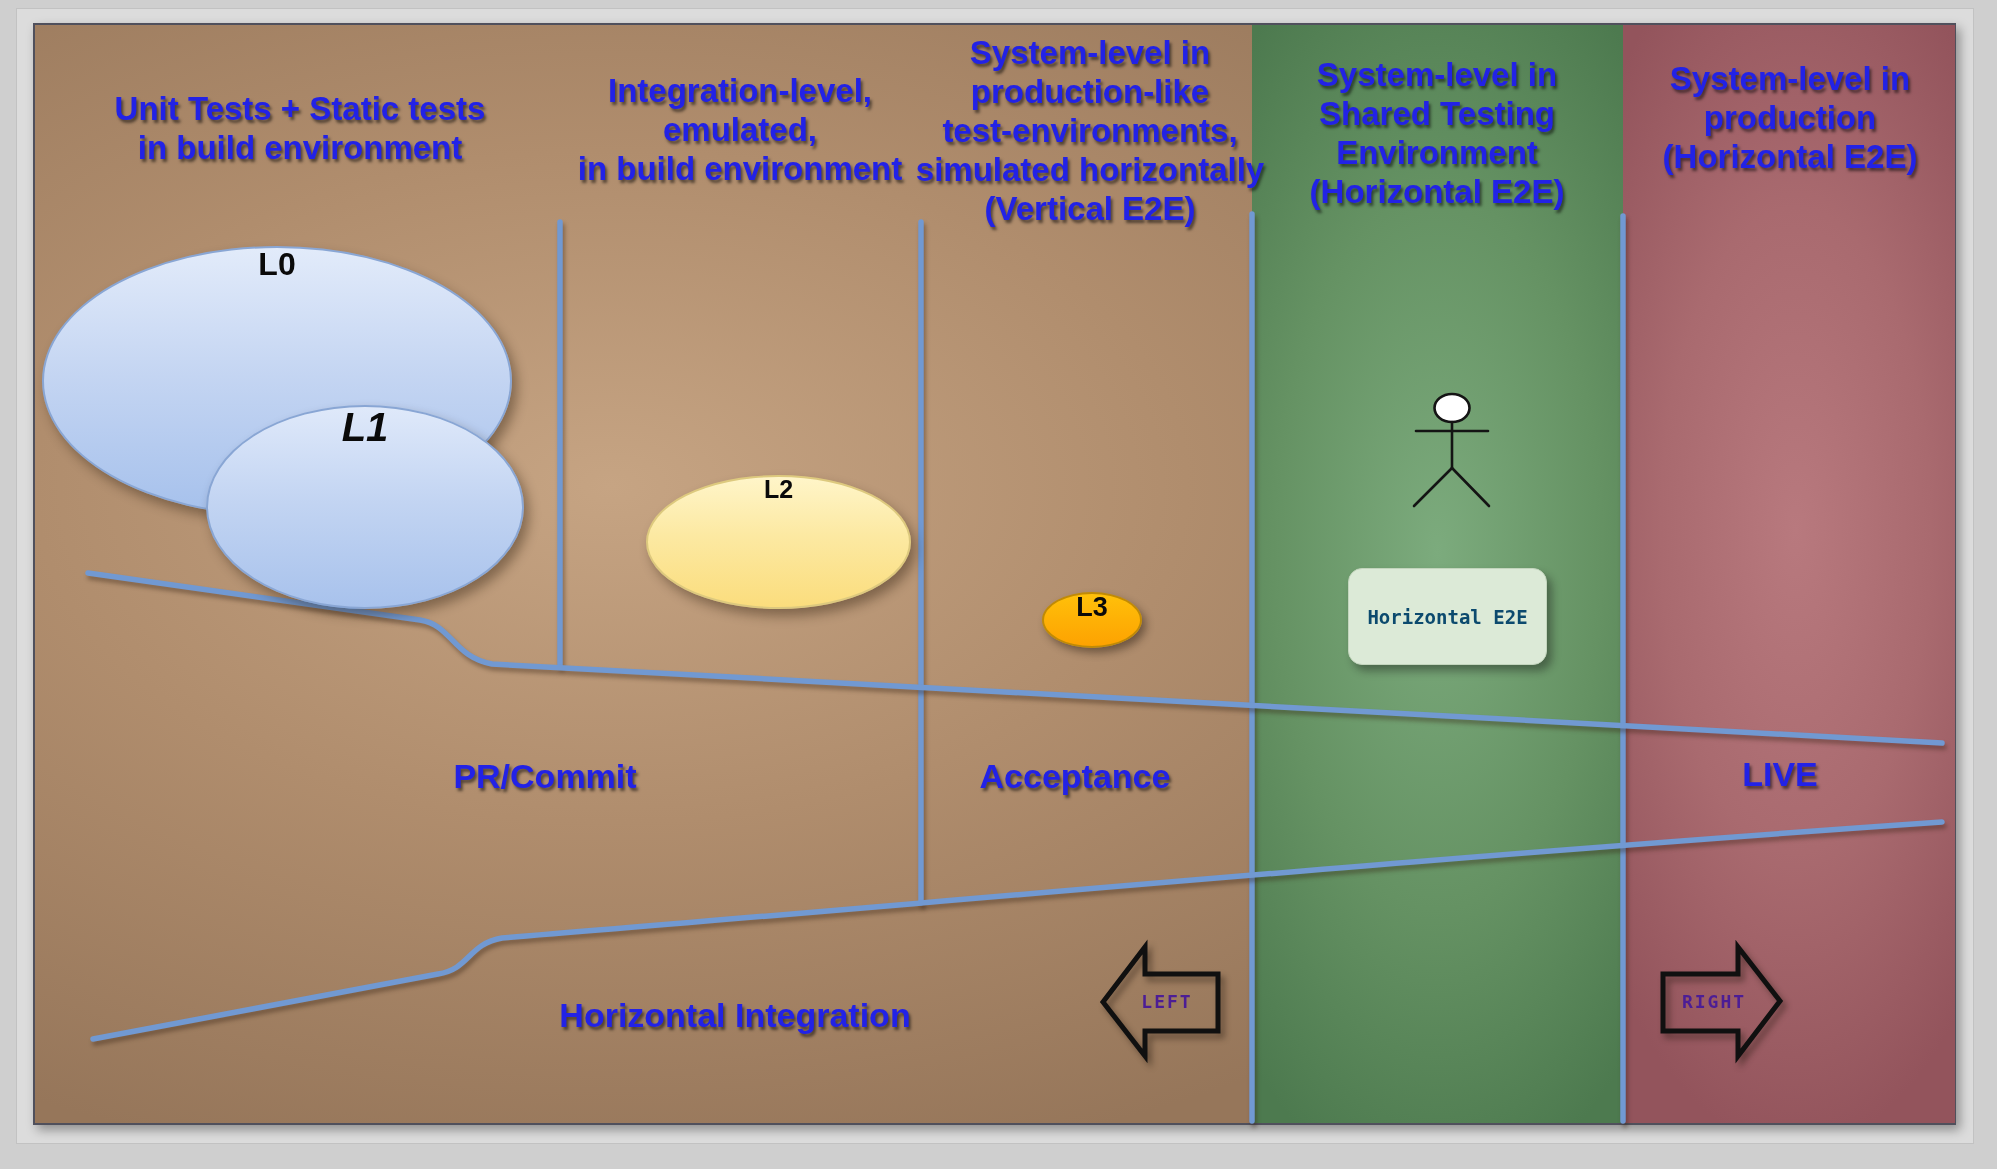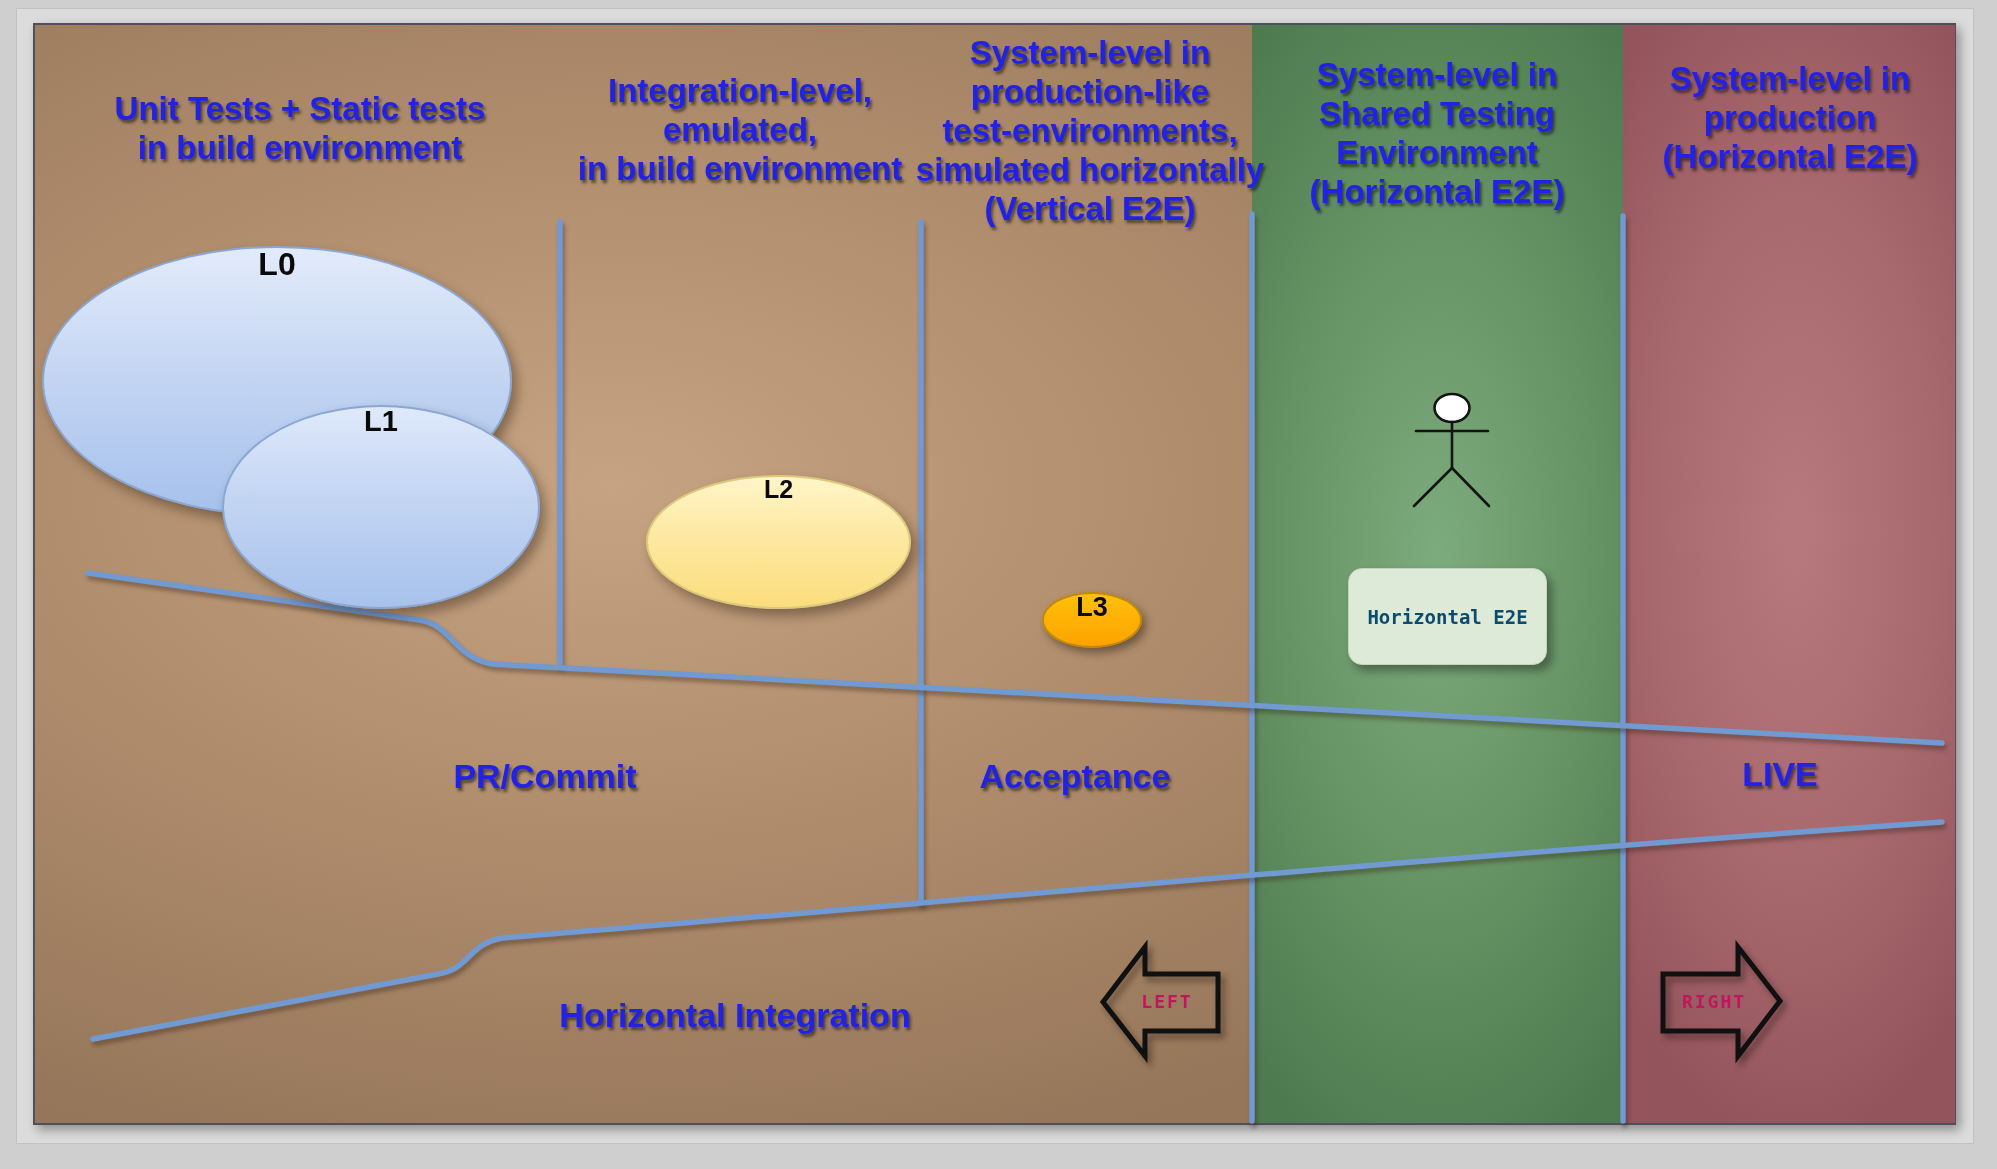--- a/index.html
+++ b/index.html
@@ -46,42 +46,42 @@
     text-align:center;text-shadow:2px 3px 3px rgba(10,10,10,0.55);
   }
   .lv{
     position:absolute;border-radius:50%;display:flex;align-items:flex-start;justify-content:center;
     color:#0a0a0a;font-weight:bold;box-sizing:border-box;
   }
   .lv-label{transform:translateY(-2px);}
   .l0{left:42px;top:246px;width:470px;height:270px;font-size:32px;
     background:linear-gradient(180deg,#e2ebfa 0%,#c4d5f2 48%,#a6c1ec 100%);
     border:2px solid #89a6d4;box-shadow:5px 7px 12px rgba(40,25,10,0.40);}
-  .l1{left:222px;top:405px;width:318px;height:204px;font-size:29px;
+  .l1{left:206px;top:405px;width:318px;height:204px;font-size:40px;
     background:linear-gradient(180deg,#dfe9fa 0%,#c2d4f2 48%,#a8c2ec 100%);
-    border:2px solid #89a6d4;box-shadow:5px 7px 12px rgba(40,25,10,0.40);}
+    border:2px solid #89a6d4;box-shadow:5px 7px 12px rgba(40,25,10,0.40);font-style:italic;}
   .l2{left:646px;top:475px;width:265px;height:134px;font-size:25px;
     background:linear-gradient(180deg,#fff5c9 0%,#fce9a2 45%,#fbdd7d 100%);
     border:2px solid #ddc97e;box-shadow:5px 7px 12px rgba(40,25,10,0.40);}
   .l3{left:1042px;top:592px;width:100px;height:56px;font-size:27px;
     background:linear-gradient(180deg,#ffc00a 0%,#fda201 100%);
     border:2px solid #c08a06;box-shadow:4px 5px 8px rgba(30,20,10,0.45);}
   .l4{left:1680px;top:613px;width:240px;height:92px;font-size:31px;
     background:linear-gradient(180deg,#f9413a 0%,#ee1e1e 100%);
     border:2px solid #c62f2f;box-shadow:4px 6px 10px rgba(30,10,10,0.45);}
   .e2e-box{
     position:absolute;left:1348px;top:568px;width:197px;height:95px;
     background:#dcead7;border:1px solid #c3d5bd;border-radius:14px;
     box-shadow:5px 6px 9px rgba(20,20,20,0.40);
     display:flex;align-items:center;justify-content:center;
     font-family:"DejaVu Sans Mono", monospace;font-weight:bold;font-size:19px;color:#0c4a6e;
   }
   .arrow-text{
     position:absolute;font-family:"DejaVu Sans Mono", monospace;font-weight:bold;
-    font-size:18px;color:#be185d;letter-spacing:2px;text-align:center;width:100px;
+    font-size:18px;color:#4c1d95;letter-spacing:2px;text-align:center;width:100px;
   }
 </style>
 </head>
 <body>
 
 <div id="stage">
 
   <div class="frame"></div>
 
   <div class="panel"></div>

